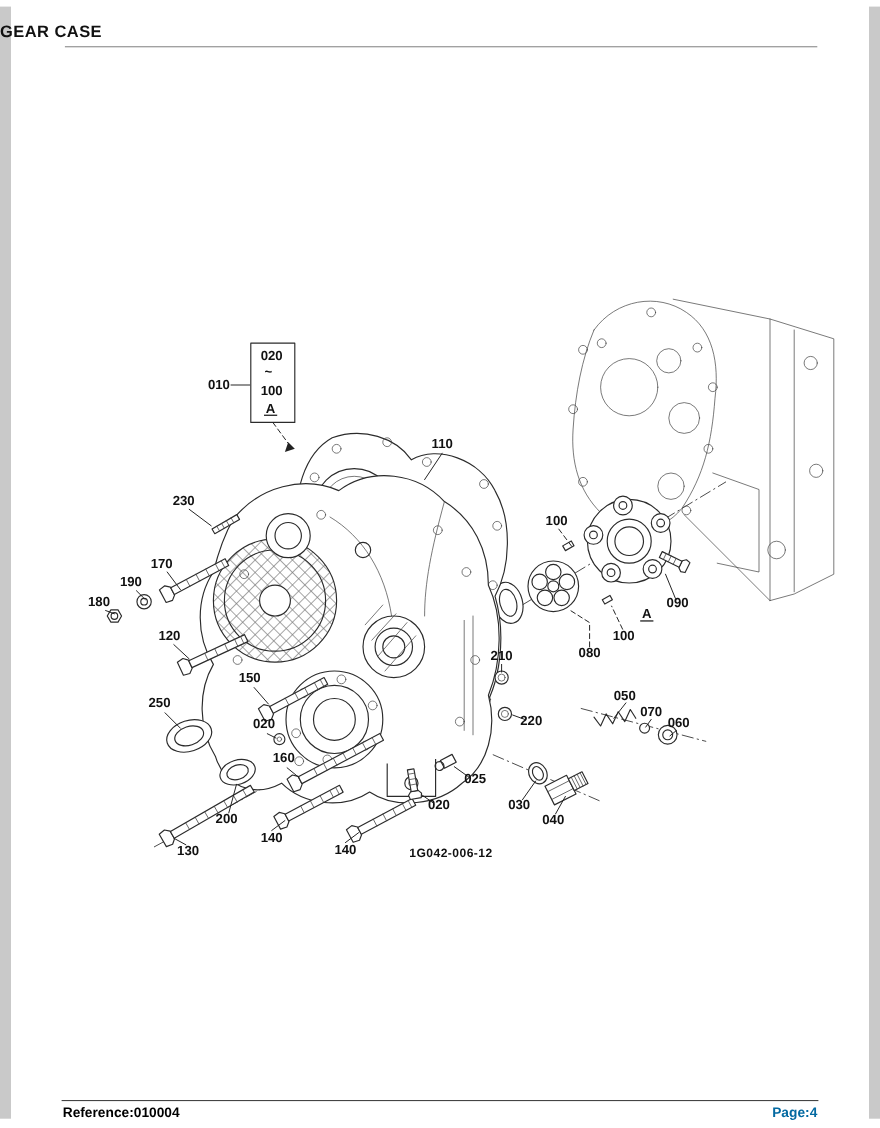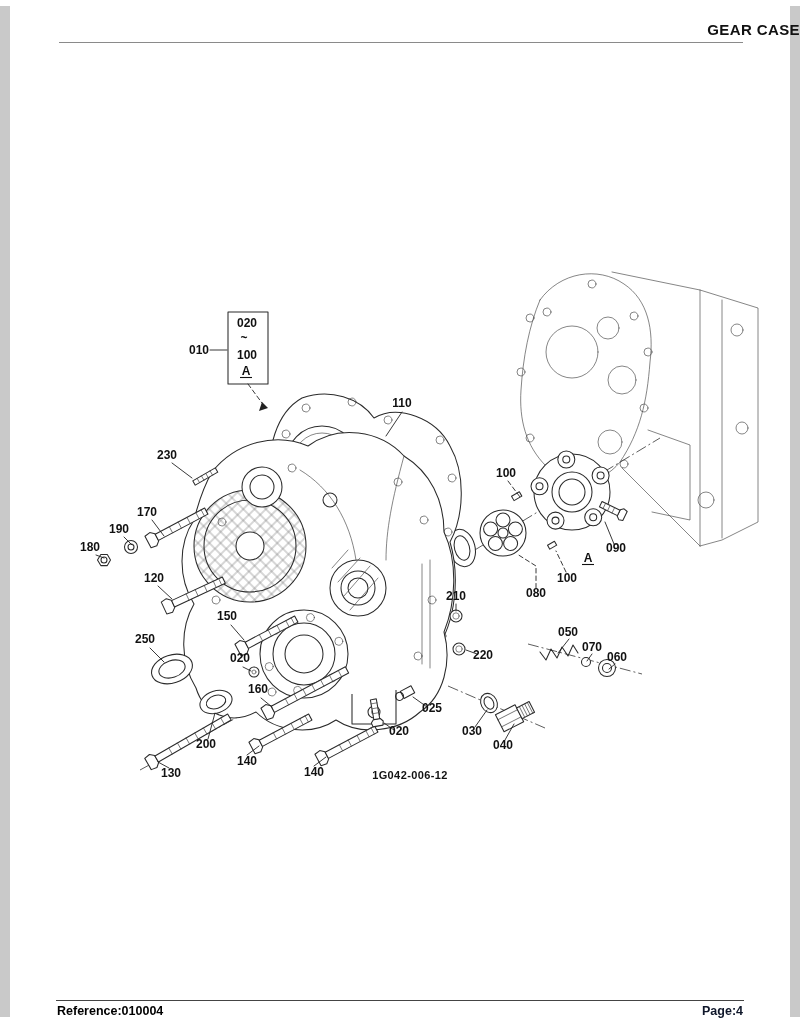--- a/index.html
+++ b/index.html
@@ -1,25 +1,25 @@
 <!DOCTYPE html>
 <html><head>
 <meta charset="utf-8">
 <style>
   html,body{margin:0;padding:0;background:#ffffff;}
   body{width:800px;height:1025px;position:relative;font-family:"Liberation Sans",sans-serif;overflow:hidden;}
   .page{position:absolute;inset:0;background:#fff;}
   .edge{position:absolute;top:6px;bottom:8px;width:10px;background:#c9c9c9;}
   .edge.left{left:0;}
   .edge.right{right:0;}
-  .title{position:absolute;top:21px;left:0;right:0;text-align:right;font-size:15px;font-weight:bold;color:#111;letter-spacing:.4px;}
+  .title{position:absolute;top:21px;left:0;right:0;text-align:left;font-size:15px;font-weight:bold;color:#111;letter-spacing:.4px;}
   .header-rule{position:absolute;top:42px;left:59px;right:57px;height:1px;background:#8a8a8a;}
   .footer-rule{position:absolute;top:1000px;left:56px;right:56px;height:1px;background:#444;}
   .footer-left{position:absolute;top:1004px;left:57px;font-size:12.5px;font-weight:bold;color:#000000;}
-  .footer-right{position:absolute;top:1004px;right:57px;font-size:12.5px;font-weight:bold;color:#0f172a;}
+  .footer-right{position:absolute;top:1004px;right:57px;font-size:12.5px;font-weight:bold;color:#0369a1;}
   svg.diagram{position:absolute;left:0;top:0;width:800px;height:1025px;}
   .ln{fill:none;stroke:#2b2b2b;stroke-width:1.05;stroke-linecap:round;stroke-linejoin:round;}
   .pf{fill:#ffffff;stroke:#2b2b2b;stroke-width:1.05;stroke-linejoin:round;}
   .thin{fill:none;stroke:#444;stroke-width:.65;stroke-linecap:round;}
   .lead{fill:none;stroke:#222;stroke-width:.9;stroke-linecap:round;}
   .dash{stroke-dasharray:4.5 3;}
   .dashdot{fill:none;stroke:#333;stroke-width:.8;stroke-dasharray:11 3 2 3;}
   .ul{stroke:#111;stroke-width:1.1;}
   svg text{font-family:"Liberation Sans",sans-serif;font-size:12px;font-weight:bold;fill:#111;text-anchor:middle;}
   svg text.figcode{font-size:11px;letter-spacing:.4px;}

